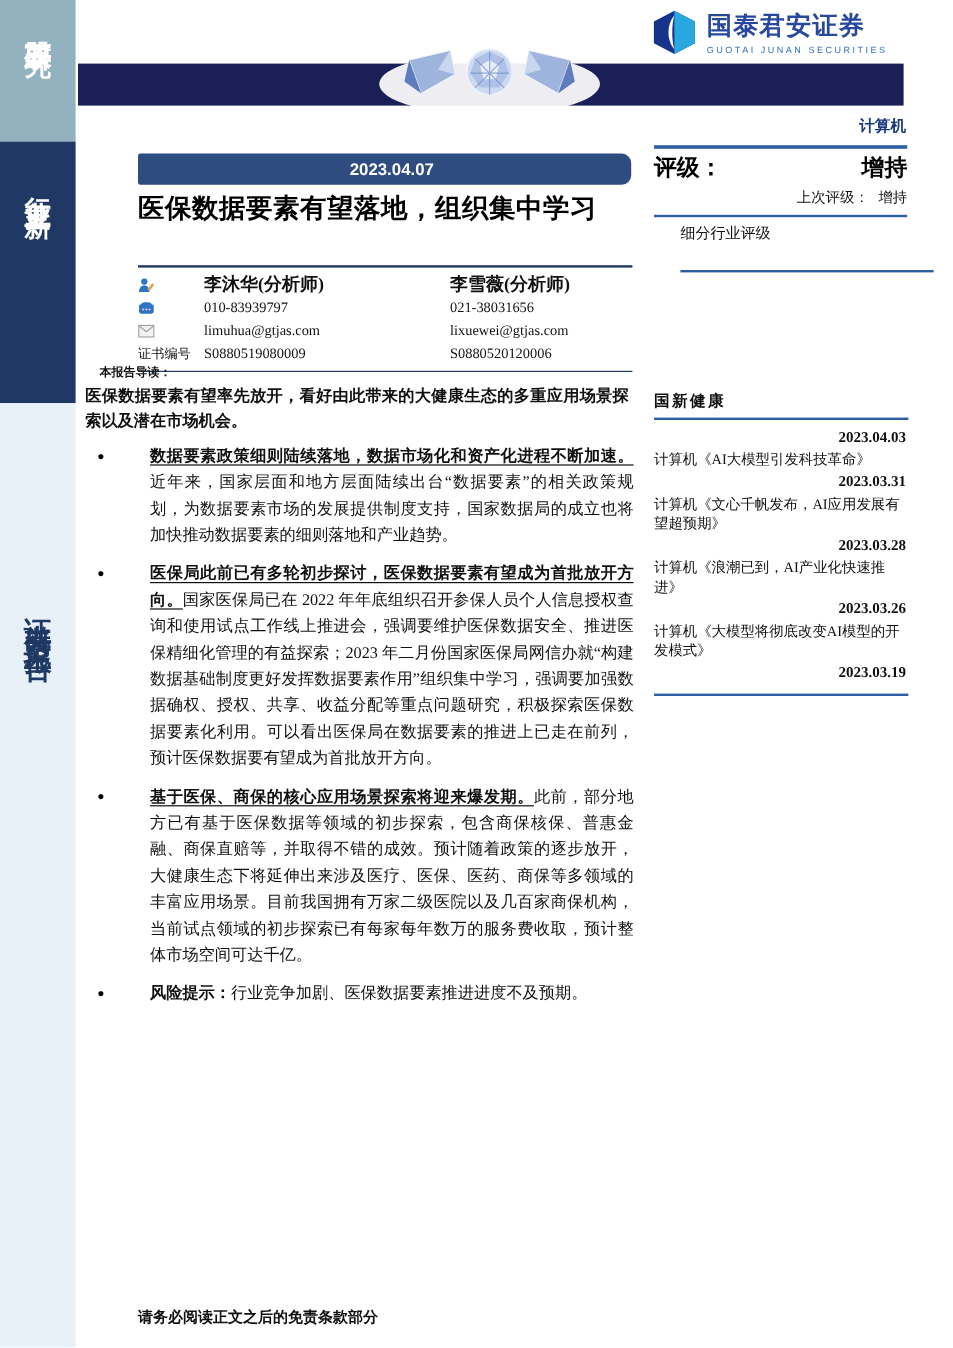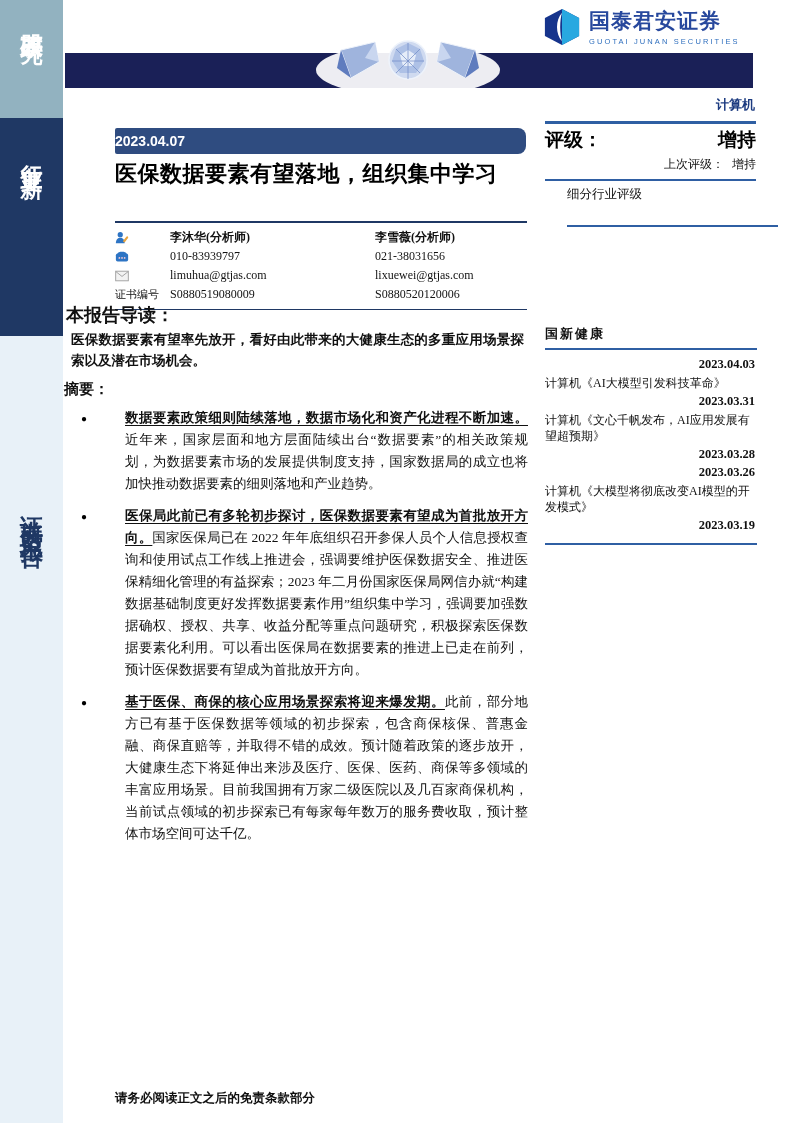--- a/index.html
+++ b/index.html
@@ -43,36 +43,36 @@
   .rating-row1 { display:flex; justify-content:space-between; align-items:baseline; }
   .rating-row1 .lbl, .rating-row1 .val { font-size:19px; font-weight:bold; color:#000; }
   .rating-row2 { text-align:right; font-size:12px; margin-top:3px; }
   .rating-row2 .plbl { margin-right:8px; }
   .subrating { position:absolute; left:567px; top:186px; width:211px; font-size:12.5px;
     padding-bottom:22px; border-bottom:2px solid #2f5fa3; }
 
   
   .date-bar { position:absolute; left:115px; top:128px; width:411px; height:26px;
     background:#2f4c80; border-radius:2px 8px 8px 2px; color:#fff; font-weight:bold;
-    font-size:14px; line-height:26px; font-family:"Liberation Sans",sans-serif; }
+    font-size:14px; line-height:26px; padding-left:12px; font-family:"Liberation Sans",sans-serif;text-align:center; }
   .report-title { position:absolute; left:115px; top:159px; width:415px;
     font-size:22px; font-weight:bold; color:#000; letter-spacing:0.5px; }
 
   
   .analysts { position:absolute; left:115px; top:221px; width:412px;
     border-top:2px solid #1f3864; border-bottom:1.5px solid #1f3864;
     padding:5px 0 5px 0; font-size:12px; }
   .a-row { display:grid; grid-template-columns:55px 205px 1fr; align-items:center; min-height:19px; }
   .a-row .ico { display:flex; align-items:center; }
-  .a-name { font-weight:bold; font-size:12px; }
+  .a-name { font-weight:bold; font-size:15px; }
   .cert-lbl { font-size:11px; }
 
   
   .main-flow { position:absolute; left:64px; top:303px; width:464px; }
-  .guide-h { font-size:18px; font-weight:bold; padding-left:2px; }
+  .guide-h { font-size:10px; font-weight:bold; padding-left:19px; }
   .guide-text { font-size:13.5px; font-weight:bold; line-height:21px; padding-left:7px;
     width:460px; text-align:justify; margin-top:2px; }
   .abstract-h { font-size:15px; font-weight:bold; margin-top:9px; }
   ul.bullets { margin-top:8px; padding-left:61px; list-style:none; }
   ul.bullets li { position:relative; font-size:13.5px; line-height:22px;
     text-align:justify; margin-bottom:10px; }
   ul.bullets li::before { content:"●"; position:absolute; left:-44px; top:1px; font-size:10px; color:#000; }
   .lead { font-weight:bold; }
   .lead.u { text-decoration:underline; text-underline-offset:3px; text-decoration-thickness:1px; }
 
@@ -191,35 +191,36 @@
   <div class="a-row">
     <span class="cert-lbl">证书编号</span>
     <span>S0880519080009</span>
     <span>S0880520120006</span>
   </div>
 </div>
 
 <div class="main-flow">
   <div class="guide-h">本报告导读：</div>
   <div class="guide-text">医保数据要素有望率先放开，看好由此带来的大健康生态的多重应用场景探索以及潜在市场机会。</div>
-  <div class="abstract-h">摘要：</div>
   <ul class="bullets">
     <li><span class="lead u">数据要素政策细则陆续落地，数据市场化和资产化进程不断加速。</span><span>近年来，国家层面和地方层面陆续出台“数据要素”的相关政策规划，为数据要素市场的发展提供制度支持，国家数据局的成立也将加快推动数据要素的细则落地和产业趋势。</span></li>
     <li><span class="lead u">医保局此前已有多轮初步探讨，医保数据要素有望成为首批放开方向。</span><span>国家医保局已在 2022 年年底组织召开参保人员个人信息授权查询和使用试点工作线上推进会，强调要维护医保数据安全、推进医保精细化管理的有益探索；2023 年二月份国家医保局网信办就“构建数据基础制度更好发挥数据要素作用”组织集中学习，强调要加强数据确权、授权、共享、收益分配等重点问题研究，积极探索医保数据要素化利用。可以看出医保局在数据要素的推进上已走在前列，预计医保数据要有望成为首批放开方向。</span></li>
     <li><span class="lead u">基于医保、商保的核心应用场景探索将迎来爆发期。</span><span>此前，部分地方已有基于医保数据等领域的初步探索，包含商保核保、普惠金融、商保直赔等，并取得不错的成效。预计随着政策的逐步放开，大健康生态下将延伸出来涉及医疗、医保、医药、商保等多领域的丰富应用场景。目前我国拥有万家二级医院以及几百家商保机构，当前试点领域的初步探索已有每家每年数万的服务费收取，预计整体市场空间可达千亿。</span></li>
+    <li><span class="lead">风险提示：</span><span>行业竞争加剧、医保数据要素推进进度不及预期。</span></li>
   </ul>
 </div>
 
 <div class="related">
   <div class="related-h">国新健康</div>
   <div class="rel-list">
     <div class="rel-date">2023.04.03</div>
     <div class="rel-title">计算机《AI大模型引发科技革命》</div>
     <div class="rel-date">2023.03.31</div>
     <div class="rel-title">计算机《文心千帆发布，AI应用发展有望超预期》</div>
     <div class="rel-date">2023.03.28</div>
+    <div class="rel-title">计算机《浪潮已到，AI产业化快速推进》</div>
     <div class="rel-date">2023.03.26</div>
     <div class="rel-title">计算机《大模型将彻底改变AI模型的开发模式》</div>
     <div class="rel-date">2023.03.19</div>
   </div>
 </div>
 
 <div class="footer">请务必阅读正文之后的免责条款部分</div>
 
 </body></html>

